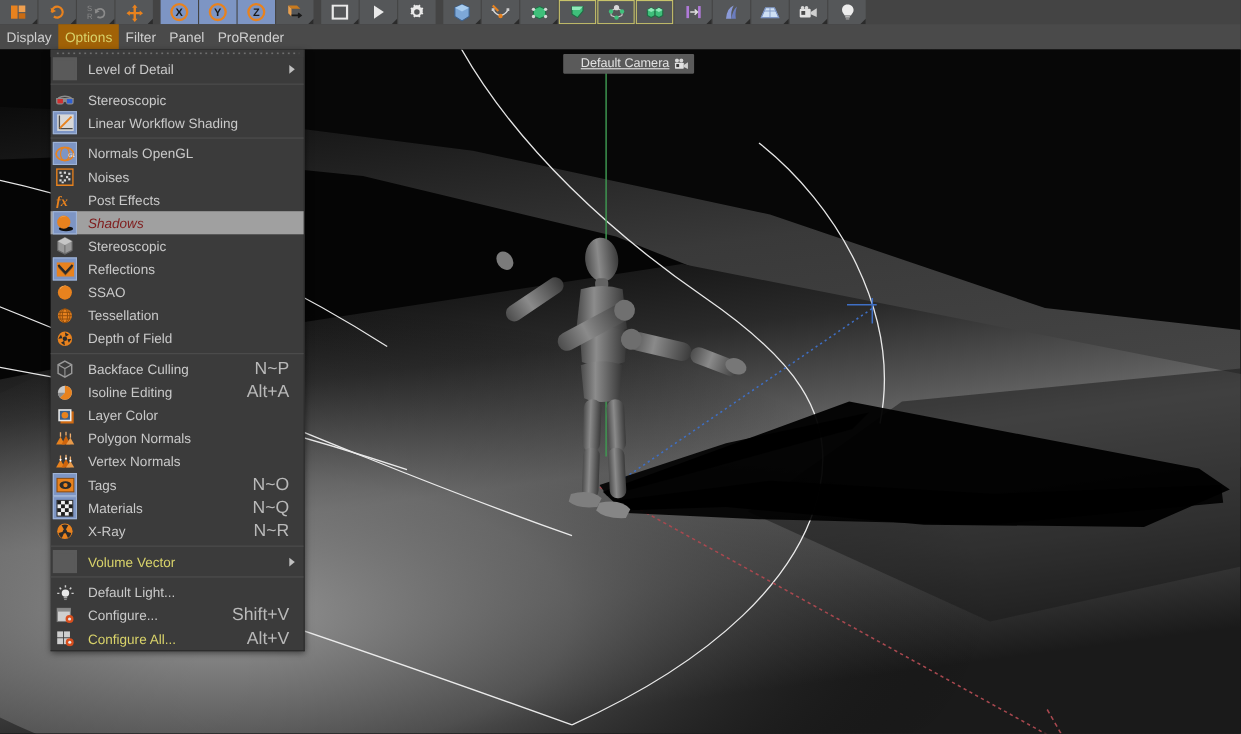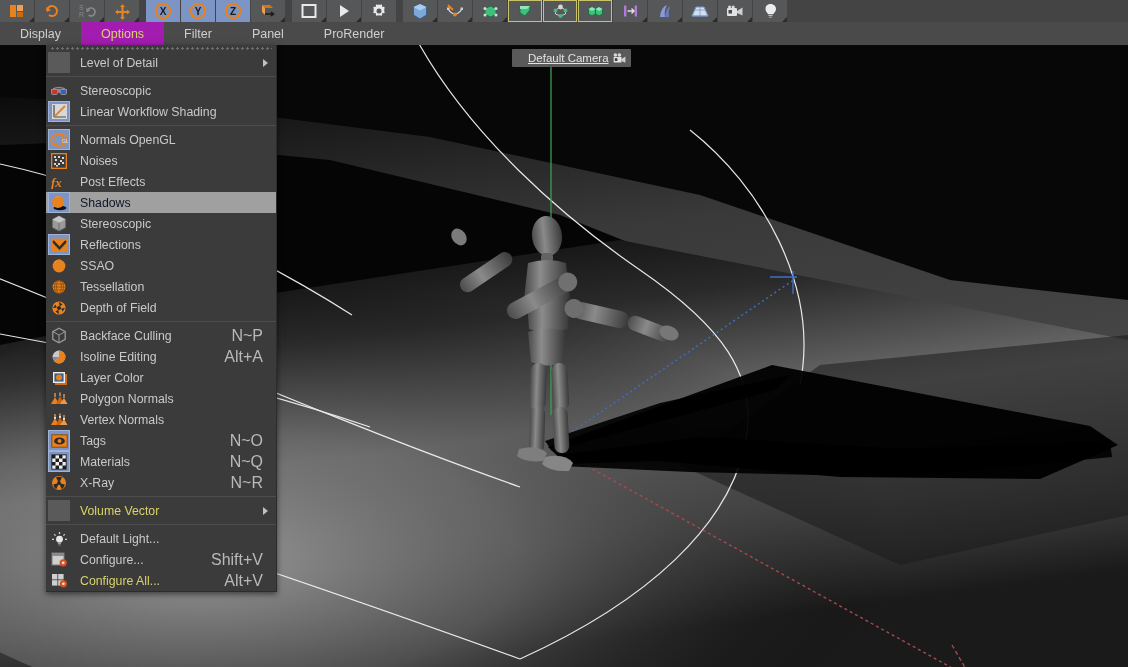--- a/index.html
+++ b/index.html
@@ -16,22 +16,22 @@
           display:flex;align-items:center;justify-content:center;box-sizing:border-box;}
   .tb-btn.sel{background:#7d95c4;}
   .tb-btn.yb{border:1px solid #c8c36a;}
   .tb-btn.corner:after{content:"";position:absolute;right:0;bottom:0;border-left:5px solid transparent;
           border-bottom:5px solid #2b2b2b;}
   .tb-btn svg{display:block;}
 
   
   .menubar{position:absolute;left:0;top:22px;width:1128px;height:23px;background:#4a4a4a;
            display:flex;align-items:stretch;font-size:12.5px;}
-  .menubar-item{padding:0 20px;display:flex;align-items:center;color:#cfcfcf;height:23px;}
-  .menubar-item.active{background:#a21caf;color:#d8d26a;}
+  .menubar-item{padding:0 6px;display:flex;align-items:center;color:#cfcfcf;height:23px;}
+  .menubar-item.active{background:#a16207;color:#d8d26a;}
 
   
   .viewport{position:absolute;left:0;top:45px;width:1128px;height:622px;overflow:hidden;
             background:#000;}
   .vp-svg{position:absolute;left:0;top:0;}
 
   .cam-label{position:absolute;left:512px;top:49px;height:16px;background:#5a5a5a;
              color:#e2e2e2;font-size:11.5px;padding:1px 5px 1px 16px;display:flex;align-items:center;
              gap:4px;border-radius:1px;text-decoration:underline;}
   .cam-label .camicon{display:flex;}
@@ -48,21 +48,21 @@
   .mi .ic{width:22px;height:21px;display:flex;align-items:center;justify-content:center;
           flex:0 0 22px;margin-left:2px;}
   .mi .ic.on{background:#7d95c4;outline:1px solid #9fb3d6;outline-offset:-1px;}
   .mi .ic.plain{background:#5a5a5a;}
   .mi .lbl{margin-left:10px;font-size:12.3px;color:#c9c9c9;white-space:nowrap;}
   .mi .lbl.gold{color:#d8d26a;}
   .mi .sc{position:absolute;right:13px;font-size:16px;color:#b9b9b9;}
   .mi .arw{position:absolute;right:8px;width:0;height:0;border-left:5px solid #c0c0c0;
            border-top:4px solid transparent;border-bottom:4px solid transparent;}
   .mi.hl{background:#a0a0a0;}
-  .mi.hl .lbl{color:#0f172a;}
+  .mi.hl .lbl{color:#7f1d1d;font-style:italic;}
   .msep{height:1px;background:#4e4e4e;margin:3px 0 3px 0;}
 </style>
 </head>
 <body>
 
 <div id="app">
 
   <div class="toolbar">
 
     <div class="tb-group">

